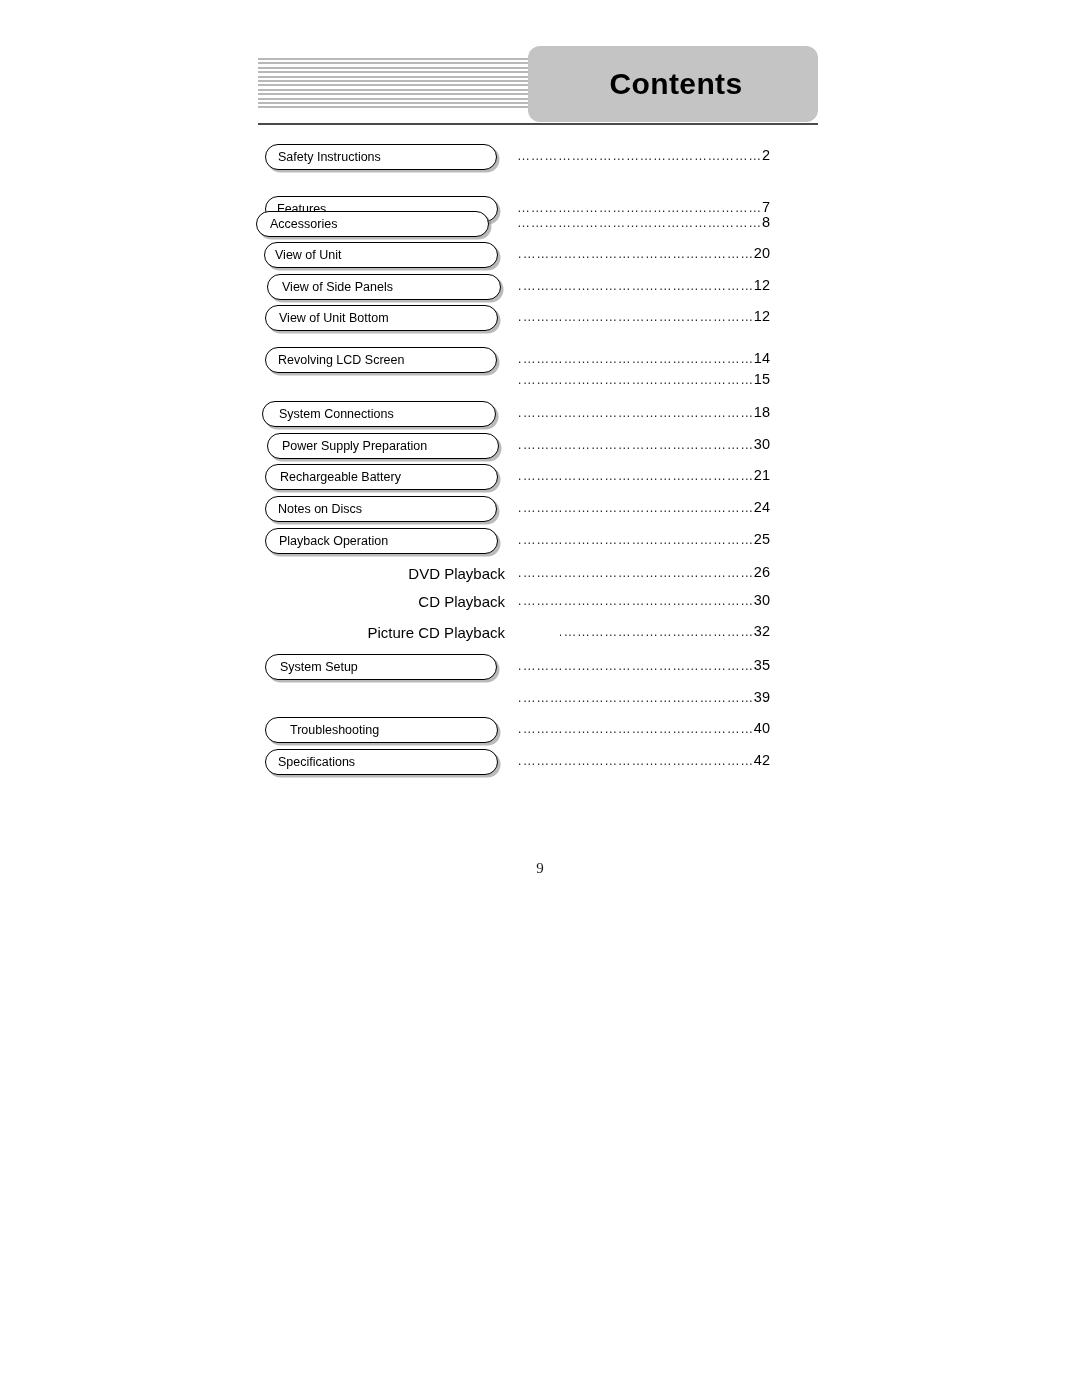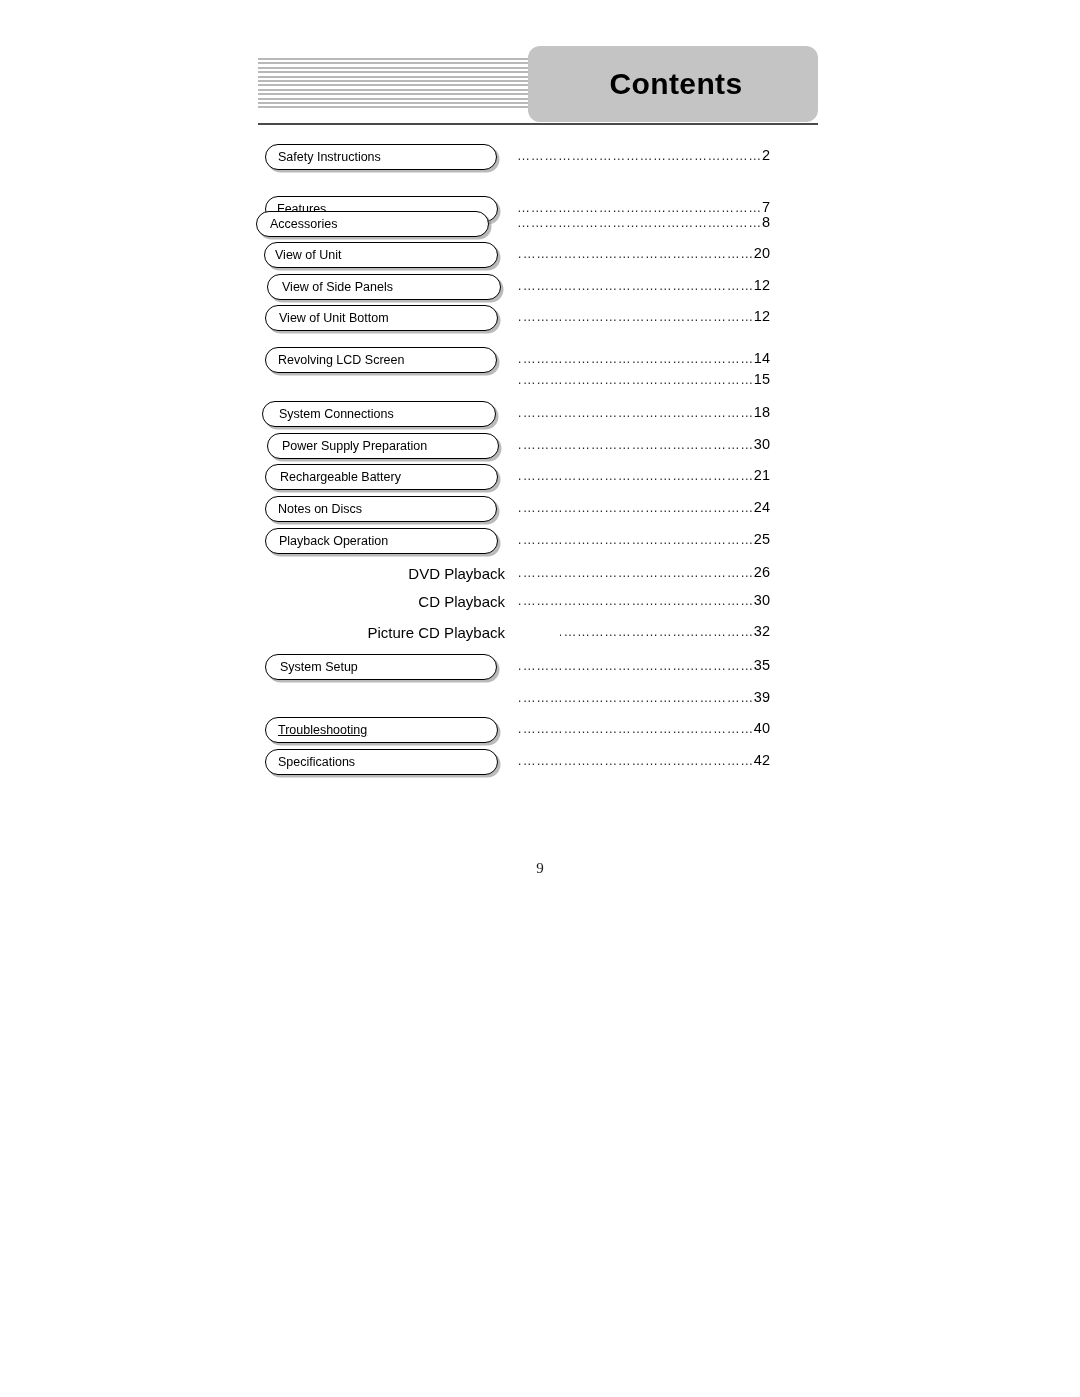--- a/index.html
+++ b/index.html
@@ -332,21 +332,21 @@
         </div>
       </div>
       <div class="row" style="top: 686px; left: 0px; width: 1080px;">
         <div class="leader-wrap" style="left: 518px; width: 252px; top: 4px;">
           <span class="leader">……………………………………………………………………………</span>
           <span class="pagenum">39</span>
         </div>
       </div>
       <div class="row" style="top: 717px; left: 0px; width: 1080px;">
         <div class="chip" style="left: 265px; top: 0px; width: 233px;">
-          <span class="chip-label" style="margin-left: 12px; text-decoration: underline;">Troubleshooting</span>
+          <span class="chip-label" style="margin-left: 24px;">Troubleshooting</span>
         </div>
         <div class="leader-wrap" style="left: 518px; width: 252px; top: 4px;">
           <span class="leader">……………………………………………………………………………</span>
           <span class="pagenum">40</span>
         </div>
       </div>
       <div class="row" style="top: 749px; left: 0px; width: 868px;">
         <div class="chip" style="left: 265px; top: 0px; width: 233px;">
           <span class="chip-label" style="margin-left: 12px;">Specifications</span>
         </div>

